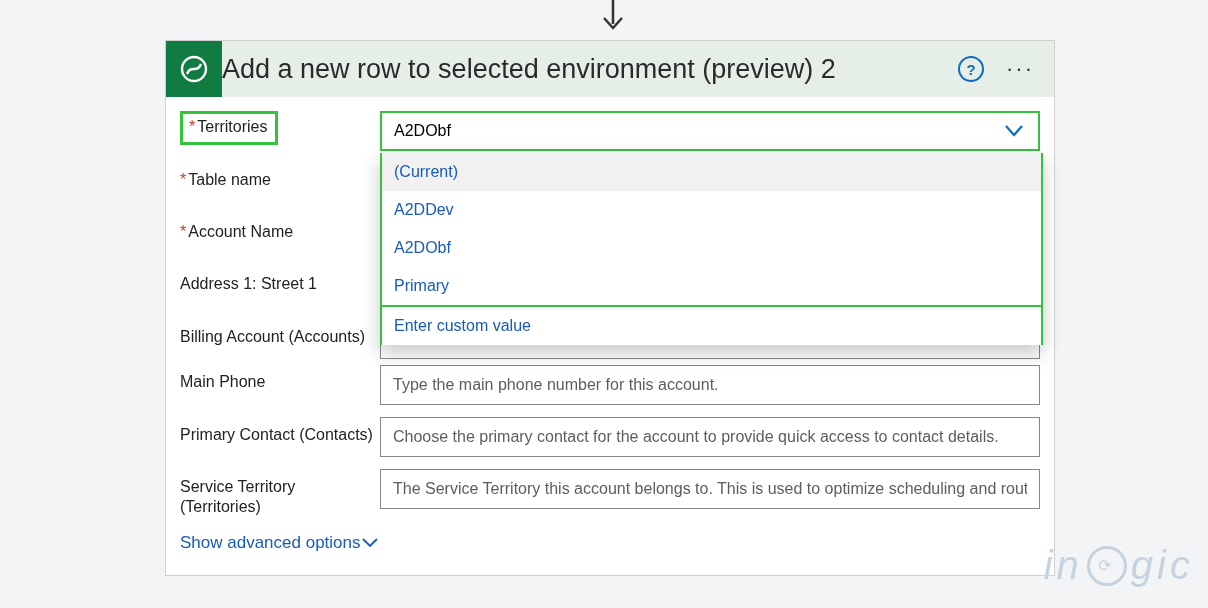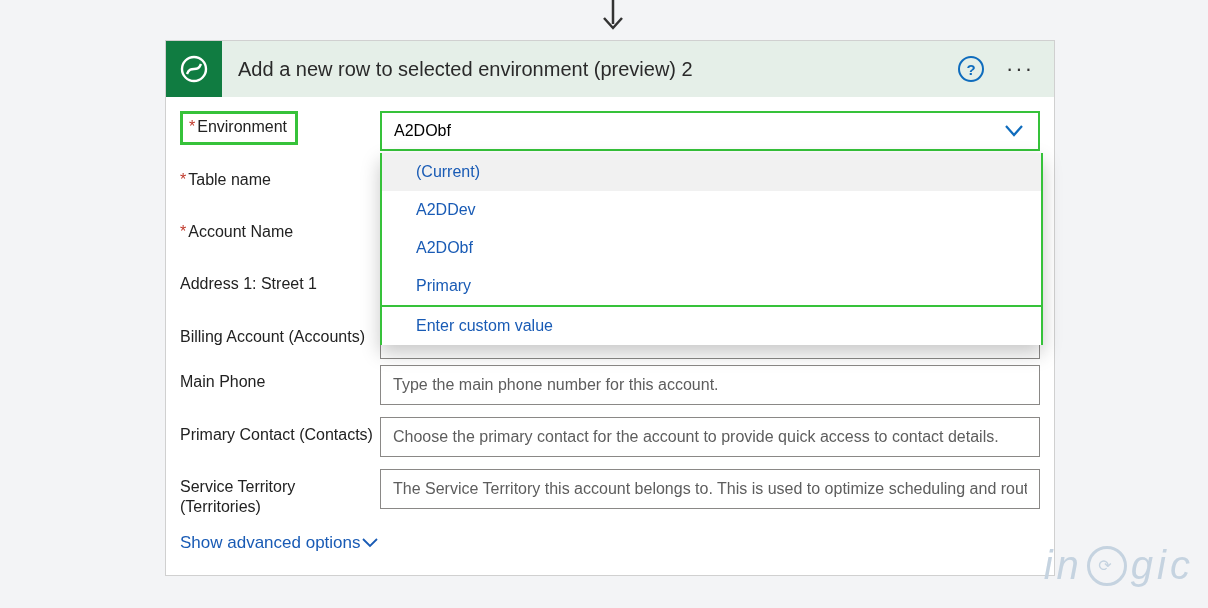--- a/index.html
+++ b/index.html
@@ -1,40 +1,40 @@
 <!DOCTYPE html>
 <html><head>
 <meta charset="utf-8">
 <style>
   html,body{margin:0;padding:0;font-family:"Segoe UI",Segoe,Tahoma,sans-serif;background:#f3f4f6;color:#222;font-size:16px}
   .canvas{width:1208px;height:608px;position:relative;overflow:hidden}
   .arrow-down{position:absolute;left:598px;top:-4px;color:#333}
   .card{position:absolute;left:165px;top:40px;width:890px;background:#fff;border:1px solid #d0d0d0;box-sizing:border-box}
   .header{display:flex;align-items:center;height:56px;background:#e5efe8}
   .badge{width:56px;height:56px;background:#107c41;display:flex;align-items:center;justify-content:center;color:#fff}
-  .title{padding-left:16px;font-size:20px;color:#2a2a2a;flex:1}
+  .title{font-size:27px;color:#2a2a2a;flex:1}
   .hdr-actions{display:flex;align-items:center;gap:22px;padding-right:20px}
   .help{width:22px;height:22px;border:2px solid #0f6cbd;border-radius:50%;display:flex;align-items:center;justify-content:center;color:#0f6cbd;font-size:15px;font-weight:600}
   .more{font-size:22px;letter-spacing:2px;color:#333}
   .body{padding:14px 14px 22px 14px;position:relative}
   .row{display:flex;align-items:flex-start;margin-bottom:12px}
   .lab{width:200px;padding-top:8px;font-size:16px;color:#222}
   .lab.two{line-height:1.25}
   .req{color:#c0392b;margin-right:2px}
   .field{flex:1}
   .input{width:100%;box-sizing:border-box;border:1px solid #8a8886;height:40px;padding:0 12px;font-size:16px;color:#2a2a2a;background:#fff;outline:none}
   .input::placeholder{color:#5d5d5d}
   .combo{position:relative}
   .combo .input{color:#000}
   .chevron{position:absolute;right:14px;top:11px;pointer-events:none}
   .hl-label{border:3px solid #36c23a;padding:4px 8px 6px 6px;margin-top:0}
   .hl-combo{border:2px solid #36c23a}
   .dropdown{position:absolute;left:214px;top:56px;width:659px;background:#fff;border-left:2px solid #36c23a;border-right:2px solid #36c23a;box-shadow:0 8px 18px rgba(0,0,0,.22);z-index:5}
   .dd-group{border-bottom:2px solid #36c23a}
-  .dd-item{padding:10px 34px;font-size:16px;color:#195bb5;cursor:pointer}
+  .dd-item{padding:10px 12px;font-size:16px;color:#195bb5;cursor:pointer}
   .dd-item.selected{background:#f1f1f1}
   .adv-link{color:#195bb5;font-size:17px;display:flex;align-items:center;gap:1px;margin-top:16px}
   .watermark{position:absolute;right:14px;bottom:20px;color:#c5d3e0;font-size:40px;letter-spacing:4px;font-style:italic;font-weight:500;display:flex;align-items:center;gap:4px}
   .watermark .wm-o{display:inline-flex;align-items:center;justify-content:center;width:34px;height:34px;border:3px solid #c5d3e0;border-radius:50%;font-size:16px;font-style:normal}
 </style>
 </head>
 <body>
 
 <div class="canvas">
 
@@ -56,21 +56,21 @@
         <div class="help">?</div>
         <div class="more">···</div>
       </div>
     </div>
 
     <div class="body">
 
       <div class="row">
         <div class="lab" style="padding-top:0">
           <span class="hl-label" style="display:inline-block">
-            <span class="req">*</span><span>Environment</span>
+            <span class="req">*</span><span>Territories</span>
           </span>
         </div>
         <div class="field">
           <div class="combo hl-combo">
             <input class="input" style="border: none; height: 36px;" value="A2DObf">
             <svg class="chevron" width="20" height="14" viewBox="0 0 20 14">
               <polyline points="2,2 10,11 18,2" fill="none" stroke="#0f6cbd" stroke-width="2.2"></polyline>
             </svg>
           </div>
         </div>

